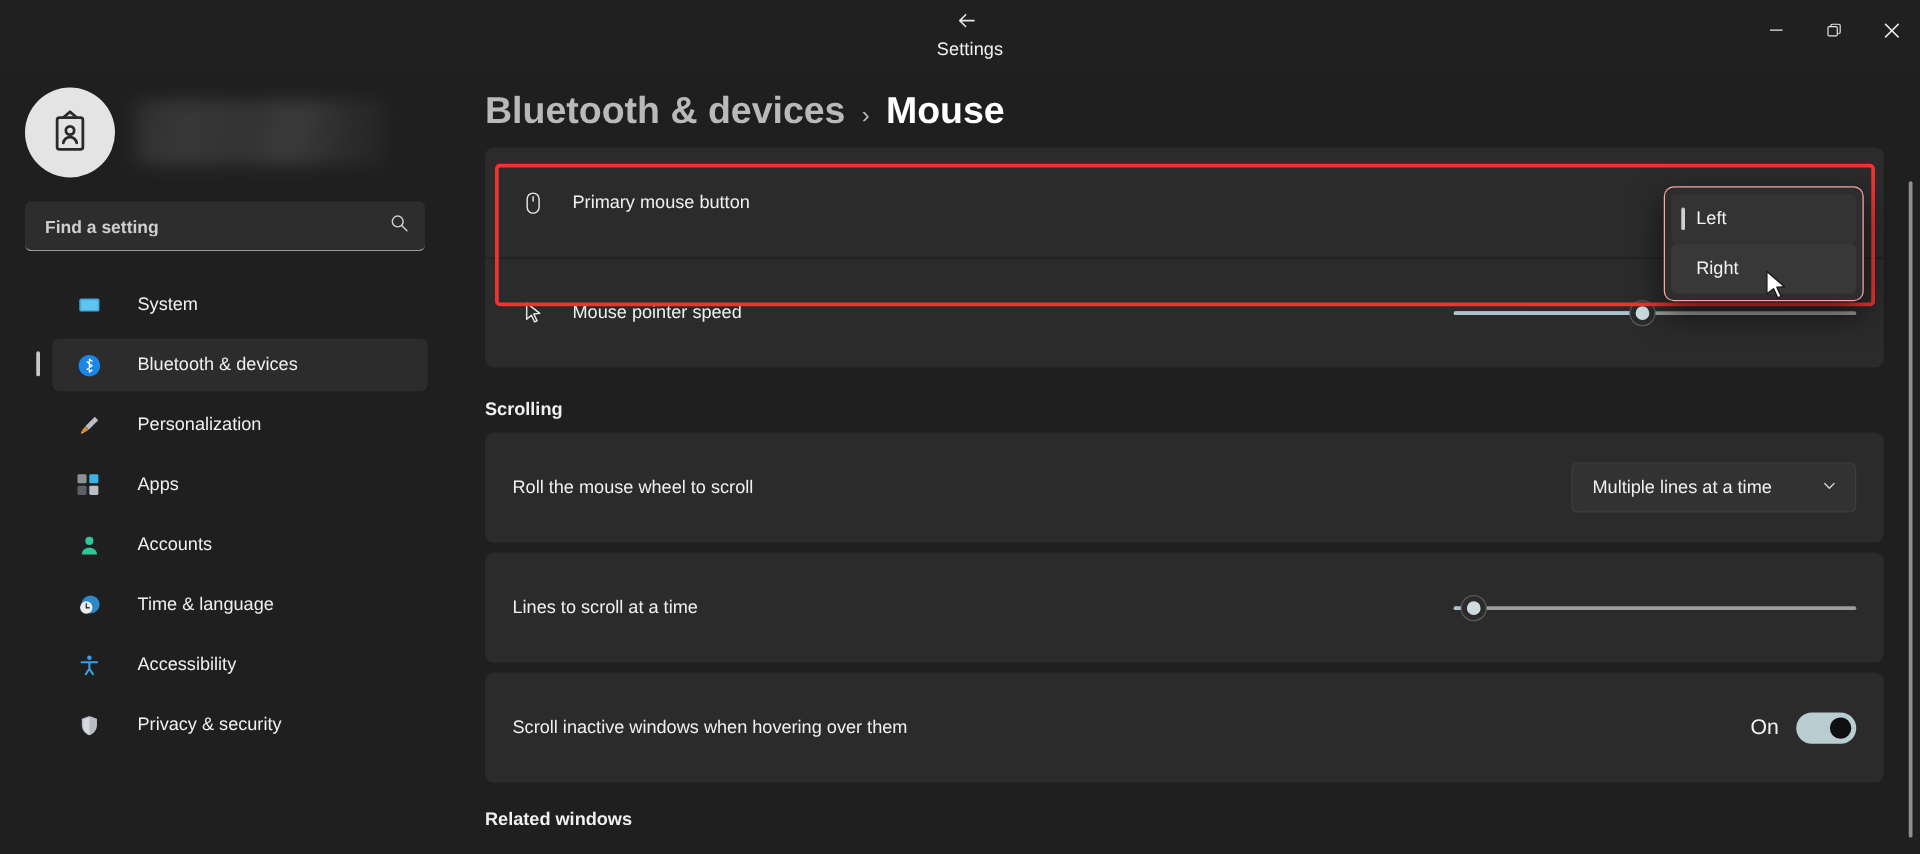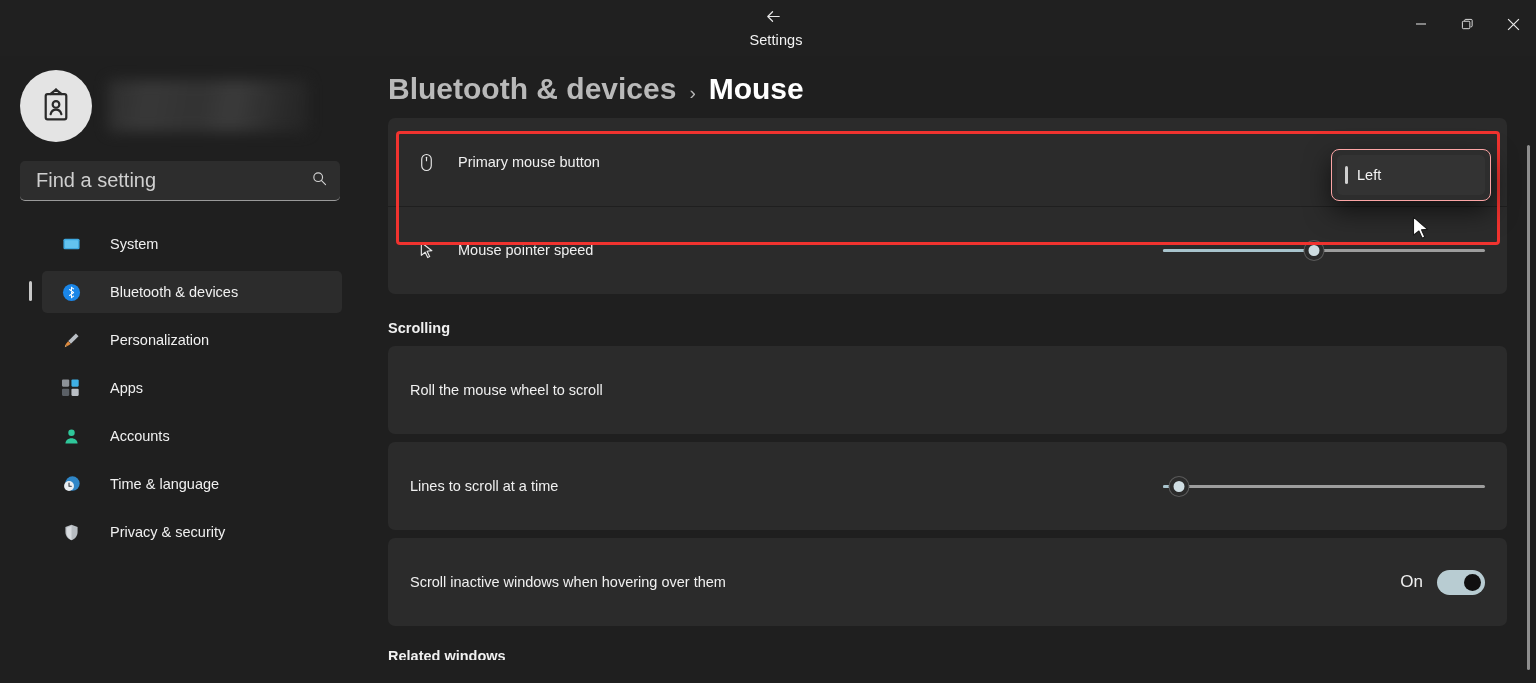--- a/index.html
+++ b/index.html
@@ -98,22 +98,23 @@
     display: flex;
     align-items: center;
     padding: 0 12px 0 16px;
   }
   .search-input {
     flex: 1;
     background: transparent;
     border: none;
     outline: none;
     color: #3b82f6;
-    font-size: 20px;
+    font-size: 14px;
     font-family: "Liberation Sans", sans-serif;
+    font-weight: bold;
   }
   .search-input::placeholder { color: #cfcfcf; }
 
   .nav { margin-top: 22px; margin-left: 22px; }
   .nav-item {
     position: relative;
     height: 42px;
     margin: 0 28px 6px 20px;
     border-radius: 5px;
     display: flex;
@@ -479,20 +480,29 @@
         <span class="nav-icon">
           <svg width="19" height="19" viewBox="0 0 20 20">
               <circle cx="11" cy="9" r="7.6" fill="#2f86c7"></circle>
               <circle cx="7.4" cy="11.6" r="5.2" fill="#e9eef2"></circle>
               <path d="M7.4 8.4v3.4h2.4" stroke="#2b3138" stroke-width="1.1" fill="none" stroke-linecap="round"></path>
             </svg>
         </span>
         <span class="nav-label">Time &amp; language</span>
       </div>
 
+      <div class="nav-item">
+        <span class="nav-icon">
+          <svg width="19" height="19" viewBox="0 0 20 20" fill="none" stroke="#3aa0e8" stroke-width="1.7" stroke-linecap="round">
+            <circle cx="10" cy="3.4" r="1.9" fill="#3aa0e8" stroke="none"></circle>
+            <path d="M3.4 7.2h13.2M10 7.6v5M10 12.6l-3 4.6M10 12.6l3 4.6"></path>
+          </svg>
+        </span>
+        <span class="nav-label">Accessibility</span>
+      </div>
 
       <div class="nav-item">
         <span class="nav-icon">
           <svg width="19" height="19" viewBox="0 0 20 20">
               <path d="M10 1.8l6.4 2.4v5.2c0 4.2-2.8 7.4-6.4 8.8-3.6-1.4-6.4-4.6-6.4-8.8V4.2z" fill="#b8bdc2"></path>
               <path d="M10 3.2v14.6c-2.9-1.3-5.1-4-5.1-7.6V5.1z" fill="#d7dbdf"></path>
             </svg>
         </span>
         <span class="nav-label">Privacy &amp; security</span>
       </div>
@@ -537,20 +547,30 @@
         </span>
       </div>
 
     </div>
 
     <div class="section-title">Scrolling</div>
 
     <div class="card">
       <div class="row">
         <span class="row-label" style="margin-left:0">Roll the mouse wheel to scroll</span>
+        <span class="row-right">
+          <span class="combo">
+            <span>Multiple lines at a time</span>
+            <span class="chev">
+              <svg width="13" height="13" viewBox="0 0 14 14" fill="none" stroke="currentColor" stroke-width="1.2" stroke-linecap="round">
+                  <path d="M3 5.2l4 4 4-4"></path>
+                </svg>
+            </span>
+          </span>
+        </span>
       </div>
     </div>
 
     <div class="card-gap"></div>
 
     <div class="card">
       <div class="row">
         <span class="row-label" style="margin-left:0">Lines to scroll at a time</span>
         <span class="row-right">
           <span class="slider" id="lines-slider">
@@ -581,20 +601,23 @@
 
     <div class="footer-cut">Related windows</div>
 
     <div class="scrollbar"></div>
   </div>
 
   <div class="flyout">
     <div class="flyout-item selected">
       <span>Left</span>
     </div>
+    <div class="flyout-item hovered">
+      <span>Right</span>
+    </div>
   </div>
 
   <div class="redbox"></div>
 
   <div class="cursor">
     <svg width="19" height="26" viewBox="0 0 19 26">
       <path d="M1.5 1.2L15.6 13.4l-6.1.4 3.3 7.2-2.6 1.2-3.3-7.2-5.4 4.1z" fill="#ffffff" stroke="#1a1a1a" stroke-width="1.1" stroke-linejoin="round"></path>
     </svg>
   </div>
 

